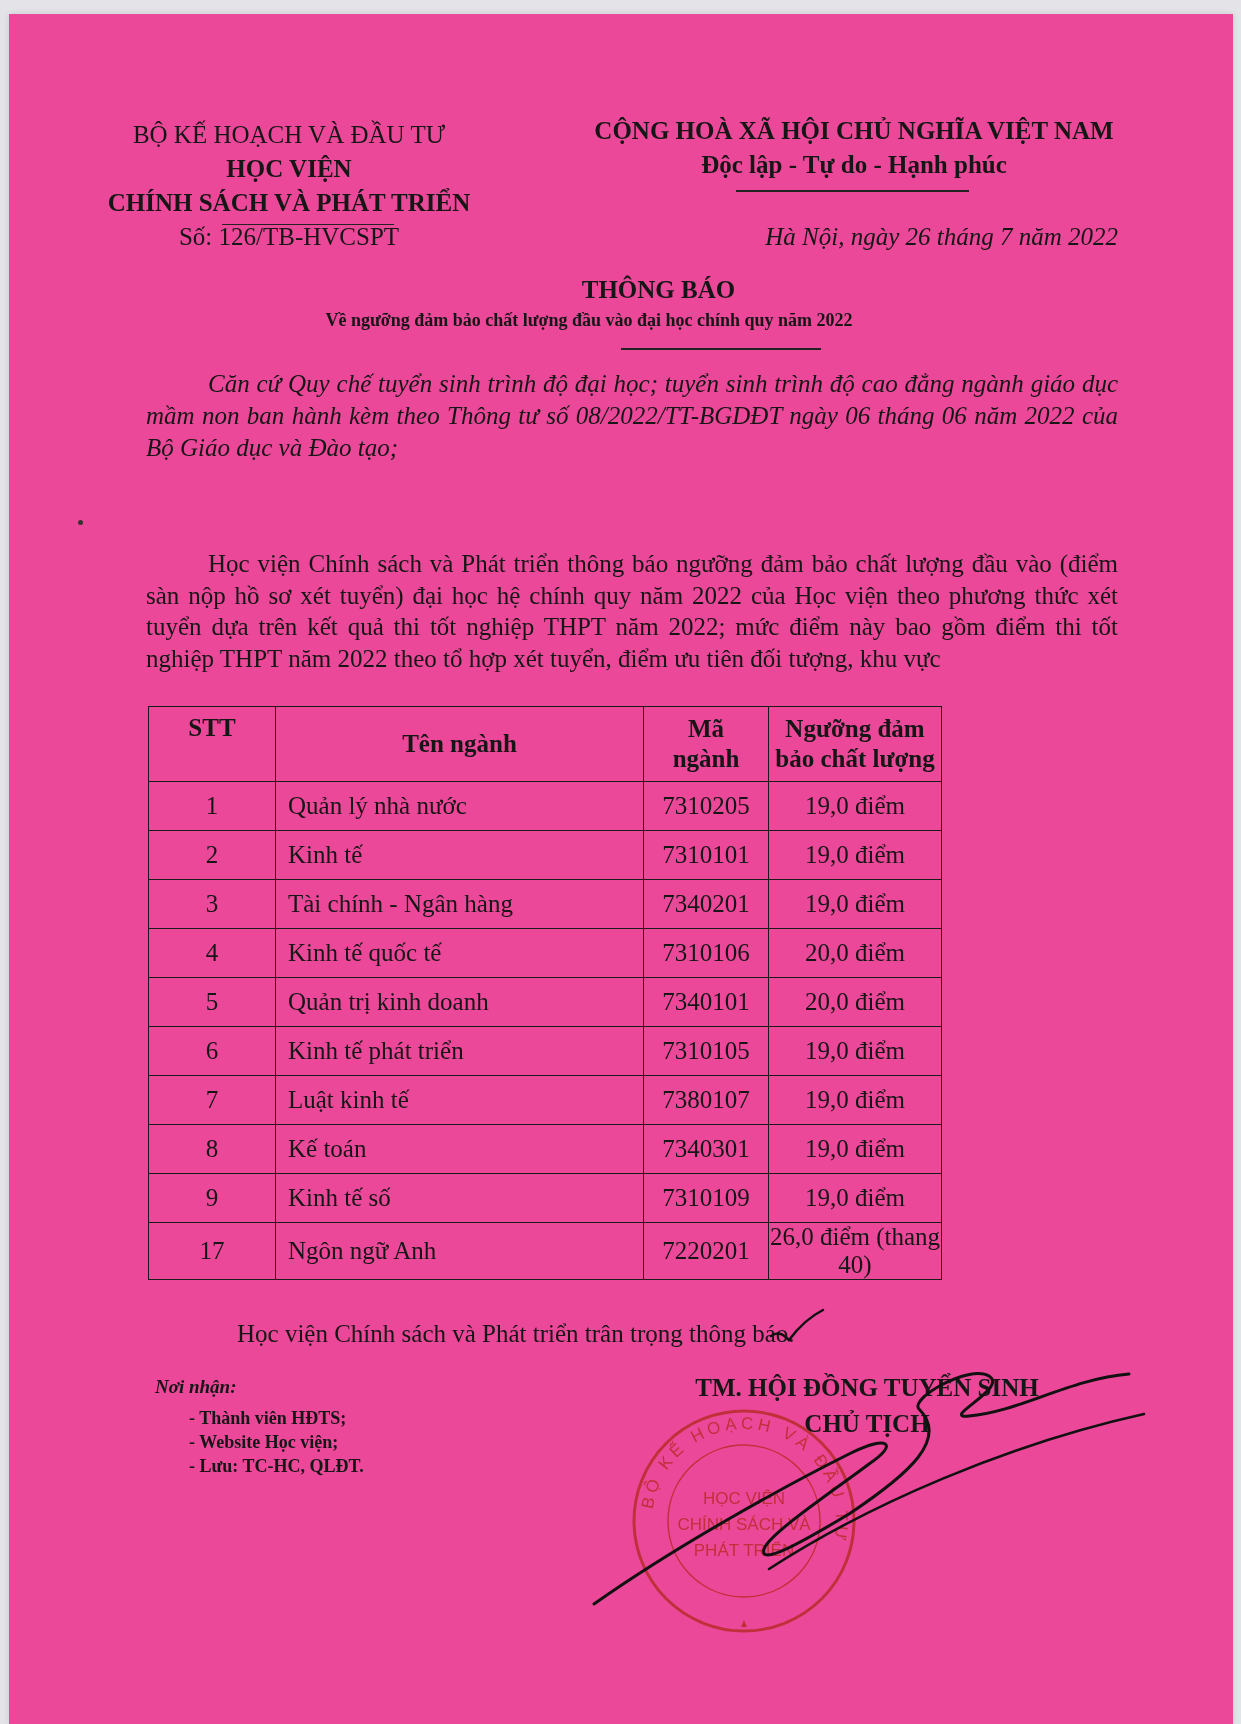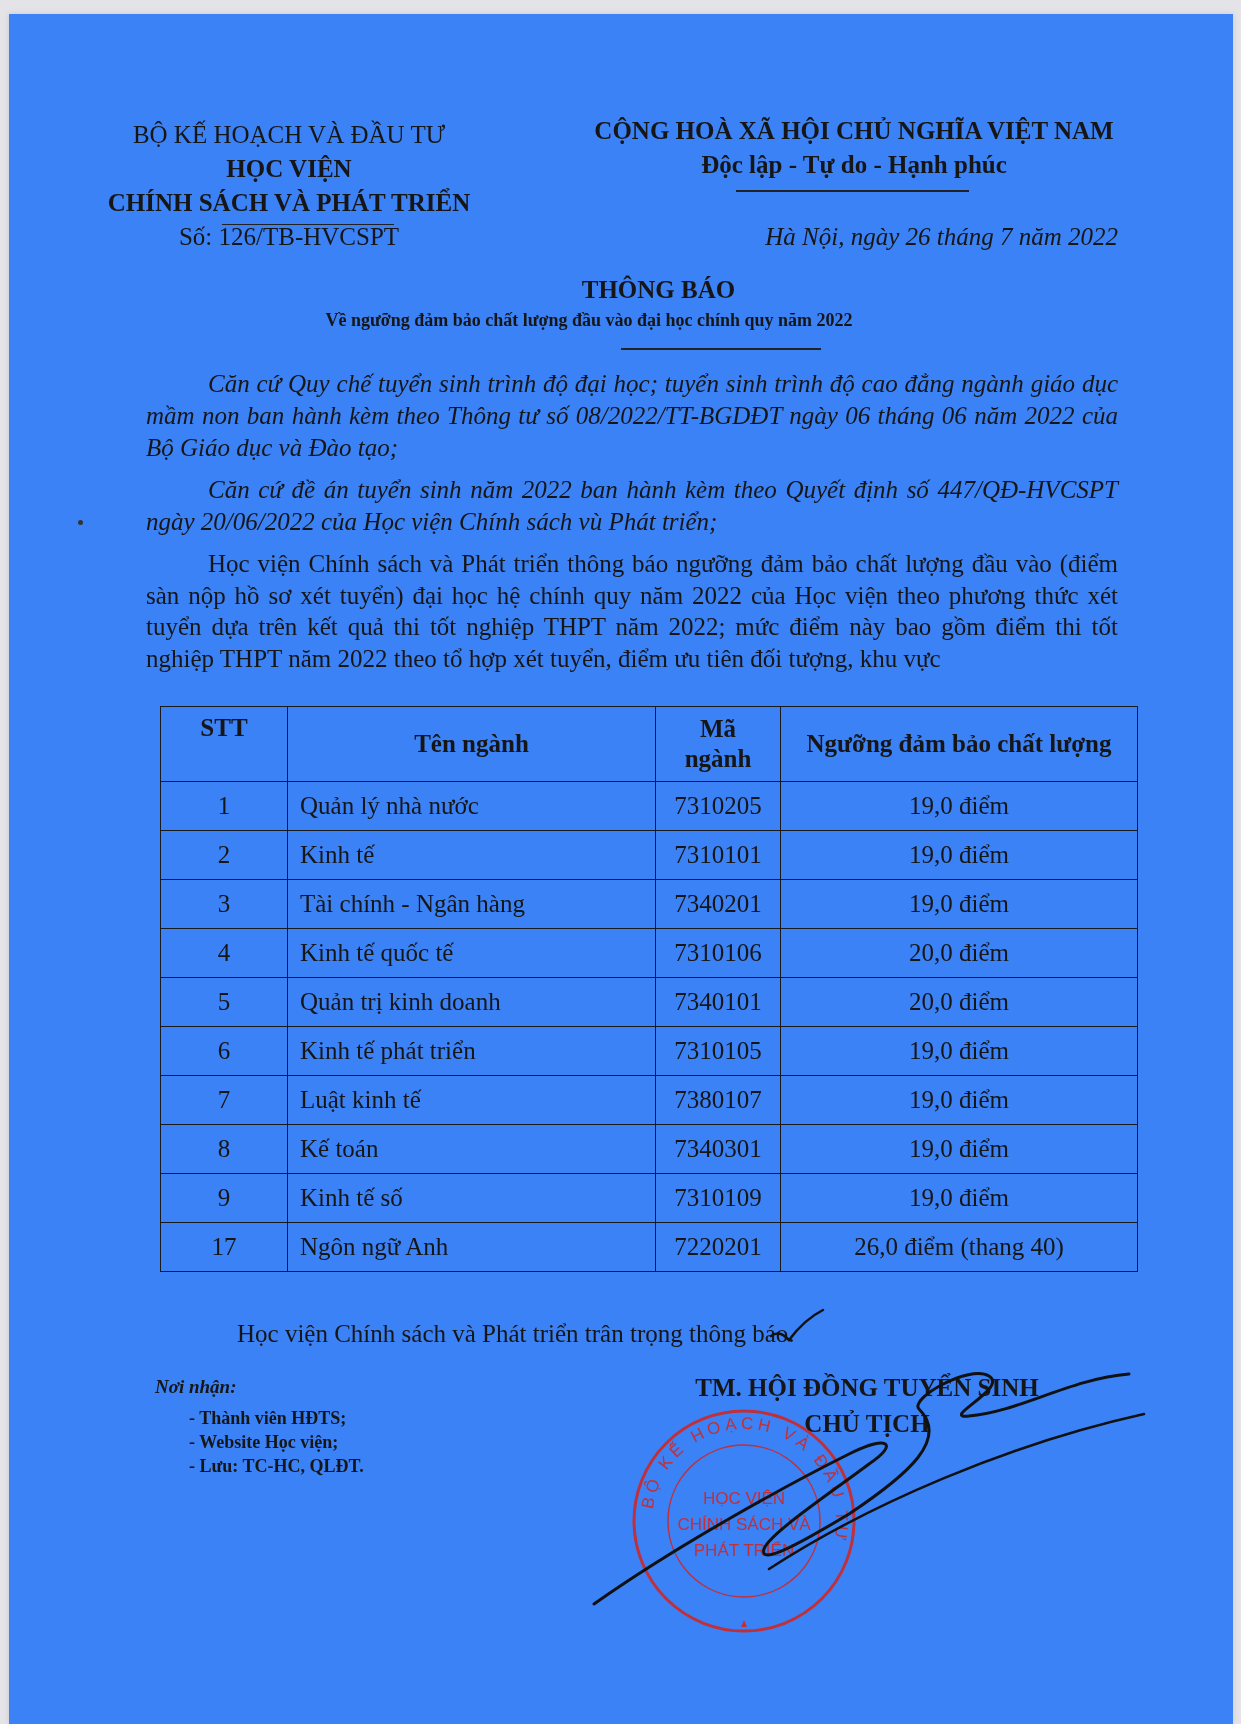--- a/index.html
+++ b/index.html
@@ -8,21 +8,21 @@
     background: #e4e4e8;
     position: relative;
     overflow: hidden;
     font-family: "Liberation Serif", "DejaVu Serif", serif;
     color: #161616;
   }
   .page {
     position: absolute;
     left: 9px; top: 14px;
     width: 1224px; height: 1710px;
-    background: #3b82f6;
+    background: #ec4899;
     box-shadow: 0 0 6px rgba(0,0,0,0.12);
   }
   .abs { position: absolute; white-space: nowrap; }
 
   
   .hl { left: 0; width: 560px; text-align: center; font-size: 25px; line-height: 34px; }
   .hl1 { top: 104px; }
   .hl2 { top: 138px; font-weight: bold; }
   .hl3 { top: 172px; font-weight: bold; }
   .hl-rule { left: 213px; top: 210px; width: 172px; height: 1px; background: #222; }
@@ -46,22 +46,22 @@
     font-size: 25px; line-height: 32px; text-align: justify;
     text-indent: 62px;
   }
   .para.italic { font-style: italic; }
   .p1 { top: 354px; }
   .p2 { top: 460px; }
   .p3 { top: 534px; line-height: 31.5px; }
 
   
   table.tbl {
-    position: absolute; left: 151px; top: 692px;
-    width: 978px;
+    position: absolute; left: 139px; top: 692px;
+    width: 794px;
     border-collapse: collapse;
     font-size: 25px;
     padding-left: 24px;
   }
   table.tbl th, table.tbl td {
     border: 1.5px solid #1a1a1a;
     padding: 0;
   }
   table.tbl th { font-weight: bold; height: 68px; line-height: 30px; }
   table.tbl td { height: 48px; }
@@ -105,21 +105,20 @@
   <div class="abs hr-rule"></div>
   <div class="abs date">Hà Nội, ngày 26 tháng 7 năm 2022</div>
 
   <div class="abs title1">THÔNG BÁO</div>
   <div class="abs title2">Về ngưỡng đảm bảo chất lượng đầu vào đại học chính quy năm 2022</div>
   <div class="abs title-rule2"></div>
 
   <div class="dot"></div>
 
   <div class="para italic p1">Căn cứ Quy chế tuyển sinh trình độ đại học; tuyển sinh trình độ cao đẳng ngành giáo dục mầm non ban hành kèm theo Thông tư số 08/2022/TT-BGDĐT ngày 06 tháng 06 năm 2022 của Bộ Giáo dục và Đào tạo;</div>
-  <div class="para italic p2">Căn cứ đề án tuyển sinh năm 2022 ban hành kèm theo Quyết định số 447/QĐ-HVCSPT ngày 20/06/2022 của Học viện Chính sách vù Phát triển;</div>
   <div class="para p3">Học viện Chính sách và Phát triển thông báo ngưỡng đảm bảo chất lượng đầu vào (điểm sàn nộp hồ sơ xét tuyển) đại học hệ chính quy năm 2022 của Học viện theo phương thức xét tuyển dựa trên kết quả thi tốt nghiệp THPT năm 2022; mức điểm này bao gồm điểm thi tốt nghiệp THPT năm 2022 theo tổ hợp xét tuyển, điểm ưu tiên đối tượng, khu vực</div>
 
   <table class="tbl">
     <thead>
       <tr>
         <th class="c-stt">STT</th>
         <th class="c-name">Tên ngành</th>
         <th class="c-code">
           <div>Mã</div>
           <div>ngành</div>

